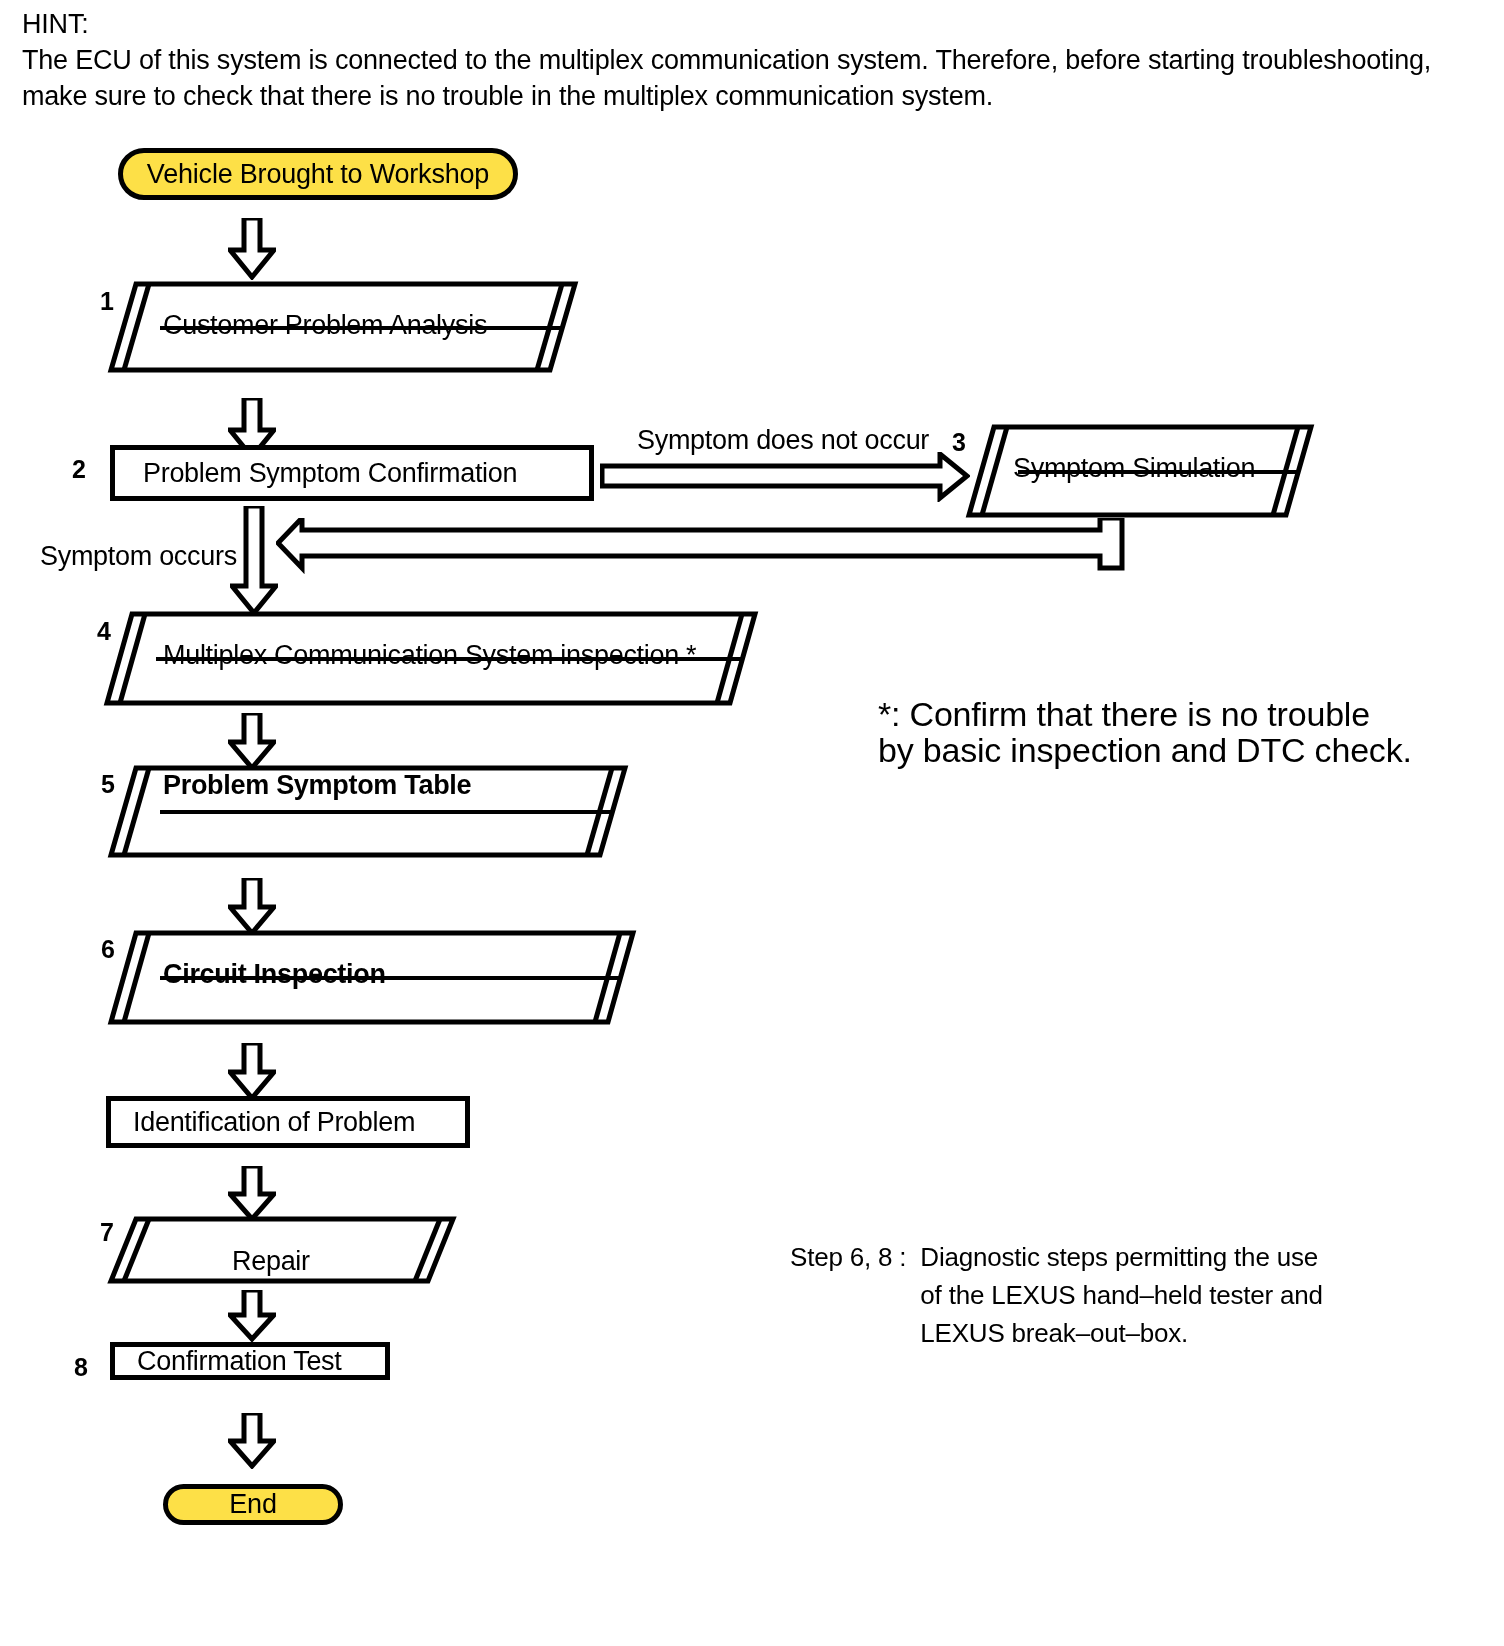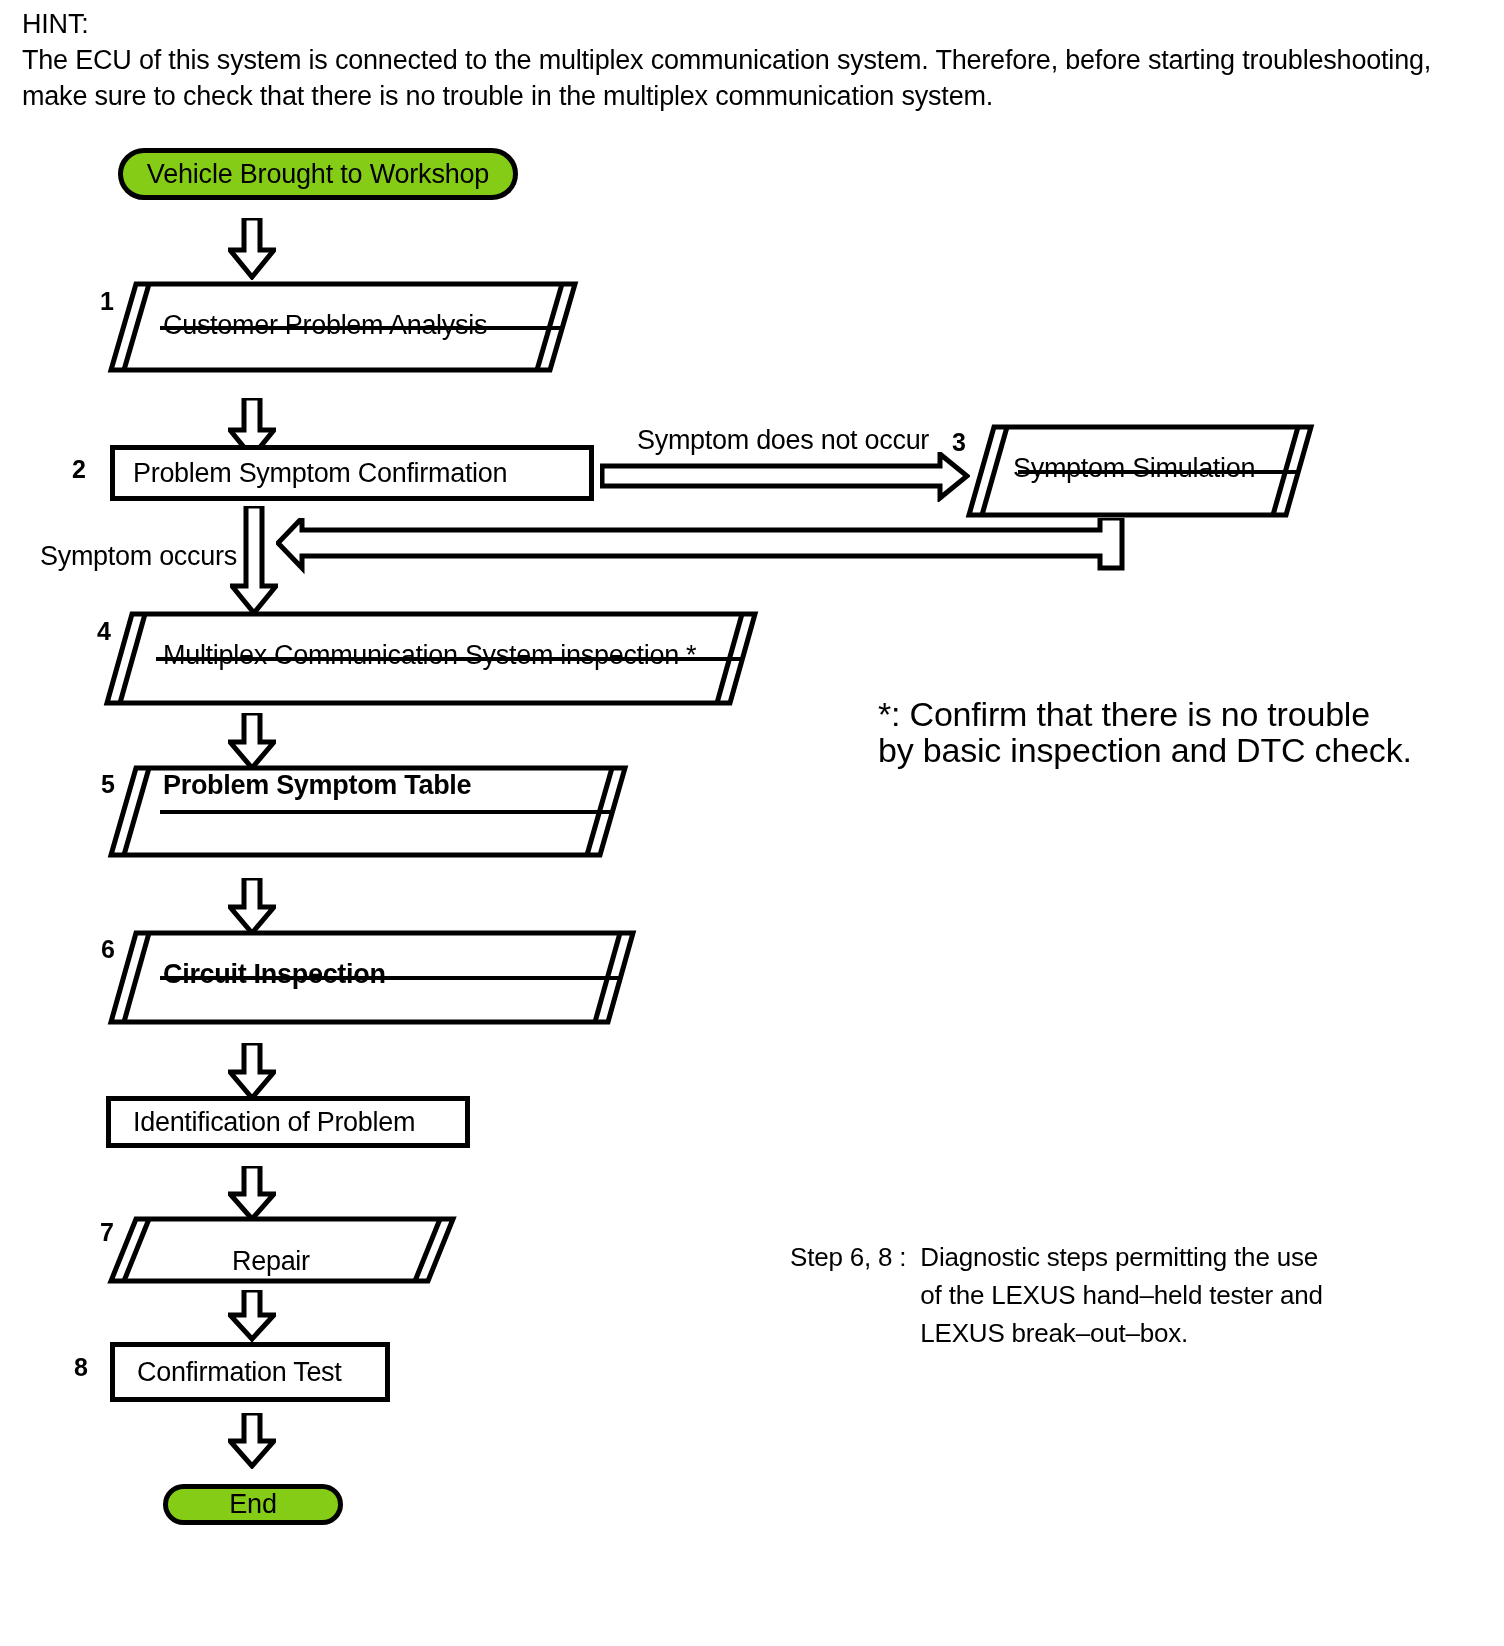--- a/index.html
+++ b/index.html
@@ -31,39 +31,39 @@
   .hint-body { display: block; }
 
   
   .abs { position: absolute; }
 
   
   .terminator {
     box-sizing: border-box;
     border: 5px solid #000;
     border-radius: 999px;
-    background: #84cc16;
+    background: #fde047;
     display: flex;
     align-items: center;
     justify-content: center;
     font-size: 27px;
     letter-spacing: -0.2px;
   }
 
   
   .rectbox {
     box-sizing: border-box;
     border: 5px solid #000;
     background: #fff;
     display: flex;
     align-items: center;
     font-size: 27px;
     letter-spacing: -0.3px;
   }
-  .rectbox .rtxt { padding-left: 18px; }
+  .rectbox .rtxt { padding-left: 28px; }
 
   
   .skewwrap { position: absolute; }
   .skewwrap svg { display: block; overflow: visible; }
   .skewlabel {
     position: absolute;
     font-size: 27px;
     letter-spacing: -0.3px;
     white-space: nowrap;
     margin-top: 16px;
@@ -263,21 +263,21 @@
   </div>
   <div class="skewlabel" style="left:232px; top:1230px;">Repair</div>
 
   <div class="abs downarrow" style="left:228px; top:1290px;">
     <svg width="48" height="52" viewBox="0 0 48 52">
       <path d="M16 0 L32 0 L32 25 L46 25 L24 49 L2 25 L16 25 Z" fill="#fff" stroke="#000" stroke-width="5" stroke-linejoin="miter"></path>
     </svg>
   </div>
 
   <div class="stepnum" style="left:74px; top:1353px;">8</div>
-  <div class="rectbox abs" style="left:110px; top:1342px; width:280px; height:60px;">
+  <div class="rectbox abs" style="left:110px; top:1342px; width:280px; height:38px;">
     <span class="rtxt" style="padding-left:22px;">Confirmation Test</span>
   </div>
 
   <div class="note-steps" style="left:790px; top:1238px;">
     <div class="nrow">
       <span class="nkey">Step 6, 8 :</span>
       <span class="nval">Diagnostic steps permitting the use
 of the LEXUS hand–held tester and
 LEXUS break–out–box.</span>
     </div>

